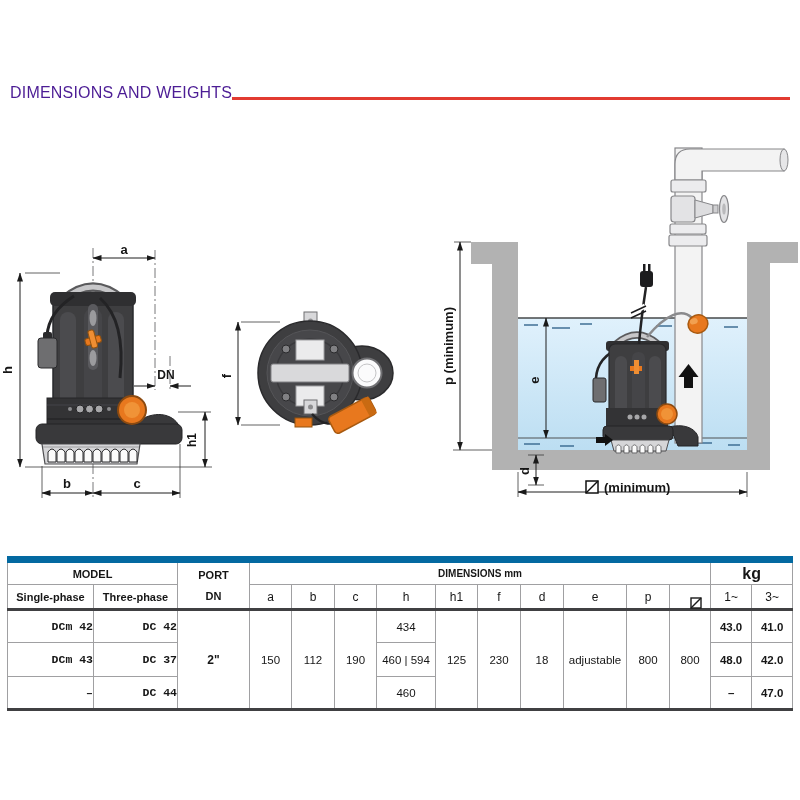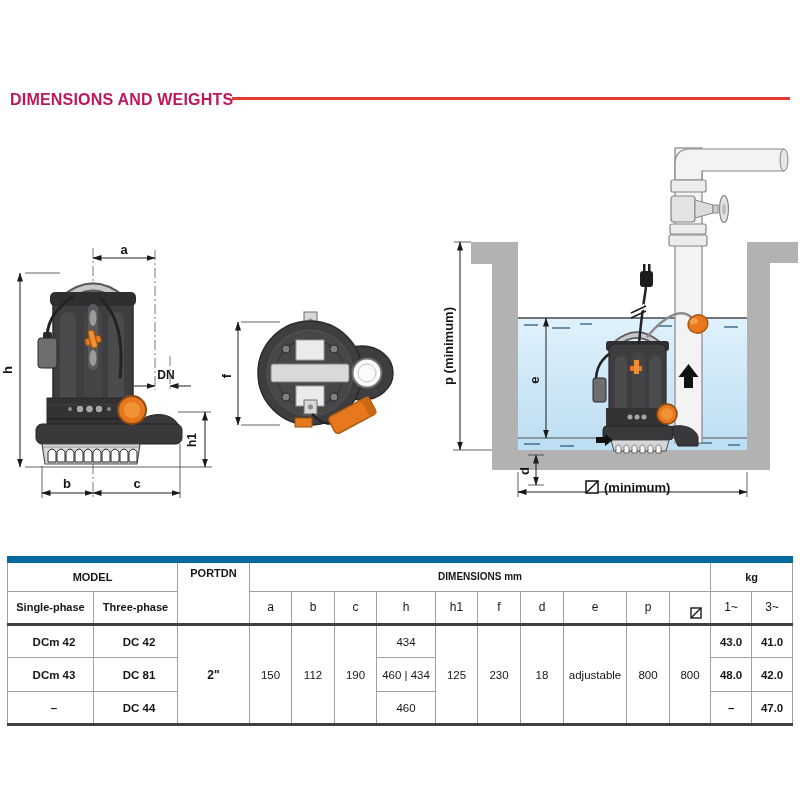--- a/index.html
+++ b/index.html
@@ -1,20 +1,20 @@
 <!DOCTYPE html>
 <html><head>
 <meta charset="utf-8">
 <style>
   html,body{margin:0;padding:0;background:#ffffff;}
   #page{position:relative;width:800px;height:800px;background:#ffffff;overflow:hidden;
         font-family:"Liberation Sans", sans-serif;color:#1a1a1a;}
   
-  #heading{position:absolute;left:10px;top:91px;font-size:16px;font-weight:bold;
-           color:#be185d;letter-spacing:.2px;}
+  #heading{position:absolute;left:10px;top:84px;font-size:16px;font-weight:normal;
+           color:#4c1d95;letter-spacing:.2px;}
   #heading-rule{position:absolute;left:232px;top:97px;width:558px;height:3px;background:#e23b31;}
   #install-title{position:absolute;left:466px;top:152px;font-size:15.5px;font-weight:bold;color:#283c8f;}
   
   svg{position:absolute;overflow:visible;}
   .dim{stroke:#1f1f1f;stroke-width:1;fill:none;marker-start:url(#arr);marker-end:url(#arr);}
   .dimone{stroke:#1f1f1f;stroke-width:1;fill:none;}
   .ext{stroke:#3a3a3a;stroke-width:.8;fill:none;}
   .cl{stroke:#6a6a6c;stroke-width:.9;fill:none;stroke-dasharray:10 3 2 3;}
   .dimlabel{font-family:"Liberation Sans",sans-serif;font-size:13px;font-weight:bold;fill:#151515;}
   .dimlabel-sm{font-family:"Liberation Sans",sans-serif;font-size:12px;font-weight:bold;fill:#151515;}
@@ -22,25 +22,25 @@
   #spec-table{position:absolute;left:7px;top:556px;width:786px;border-collapse:collapse;
               table-layout:fixed;font-size:11.5px;color:#161616;}
   #spec-table th,#spec-table td{border:1px solid #a0a0a2;padding:0;text-align:center;vertical-align:middle;
               overflow:hidden;white-space:nowrap;}
   #spec-table{border-left:1px solid #7a7a7c;border-right:1px solid #7a7a7c;}
   #spec-table .thick-bottom{border-bottom:3px solid #404042;}
   #spec-table .top-edge{border-top:7px solid #0369a1;}
   #spec-table .bottom-edge{border-bottom:3px solid #404042;}
   #spec-table th{font-weight:bold;font-size:11px;}
   #spec-table .dimcol{font-weight:normal;font-size:12px;}
-  #spec-table .model-cell{text-align:center;padding-left:7px;font-weight:bold;}
+  #spec-table .model-cell{text-align:right;padding-left:7px;font-weight:bold;font-family:Liberation Mono, monospace;}
   #spec-table .num{font-weight:normal;}
   #spec-table .kgval{font-weight:bold;}
   #spec-table .dnval{font-weight:bold;font-size:12px;}
-  .port-stack{display:flex;flex-direction:row;justify-content:center;height:60px;}
+  .port-stack{display:flex;flex-direction:column;align-items:center;justify-content:center;height:45px;}
   .port-stack div{line-height:21px;}
   .sq-icon{display:inline-block;vertical-align:middle;}
 </style>
 </head>
 <body>
 
 <div id="page">
 
   <div id="heading">DIMENSIONS AND WEIGHTS</div>
   <div id="heading-rule"></div>
@@ -302,21 +302,21 @@
     <tbody>
         <tr style="height:21px">
       <th colspan="2" class="top-edge">MODEL</th>
       <th rowspan="2" class="top-edge thick-bottom">
         <div class="port-stack">
           <div>PORT</div>
           <div>DN</div>
         </div>
       </th>
       <th colspan="10" class="top-edge" style="font-size:10px">DIMENSIONS mm</th>
-      <th colspan="2" class="top-edge" style="font-size:11px">kg</th>
+      <th colspan="2" class="top-edge" style="font-size:16px">kg</th>
     </tr>
     <tr style="height:22px">
       <th class="thick-bottom">Single-phase</th>
       <th class="thick-bottom">Three-phase</th>
       <th class="thick-bottom dimcol">a</th>
       <th class="thick-bottom dimcol">b</th>
       <th class="thick-bottom dimcol">c</th>
       <th class="thick-bottom dimcol">h</th>
       <th class="thick-bottom dimcol">h1</th>
       <th class="thick-bottom dimcol">f</th>
@@ -344,22 +344,22 @@
       <td rowspan="3" class="num bottom-edge">230</td>
       <td rowspan="3" class="num bottom-edge">18</td>
       <td rowspan="3" class="num bottom-edge">adjustable</td>
       <td rowspan="3" class="num bottom-edge">800</td>
       <td rowspan="3" class="num bottom-edge">800</td>
       <td class="kgval">43.0</td>
       <td class="kgval">41.0</td>
     </tr>
     <tr style="height:34px">
       <td class="model-cell">DCm 43</td>
-      <td class="model-cell">DC 81</td>
-      <td class="num">460 | 434</td>
+      <td class="model-cell">DC 37</td>
+      <td class="num">460 | 594</td>
       <td class="kgval">48.0</td>
       <td class="kgval">42.0</td>
     </tr>
     <tr style="height:33px">
       <td class="model-cell bottom-edge">–</td>
       <td class="model-cell bottom-edge">DC 44</td>
       <td class="num bottom-edge">460</td>
       <td class="kgval bottom-edge">–</td>
       <td class="kgval bottom-edge">47.0</td>
     </tr>

